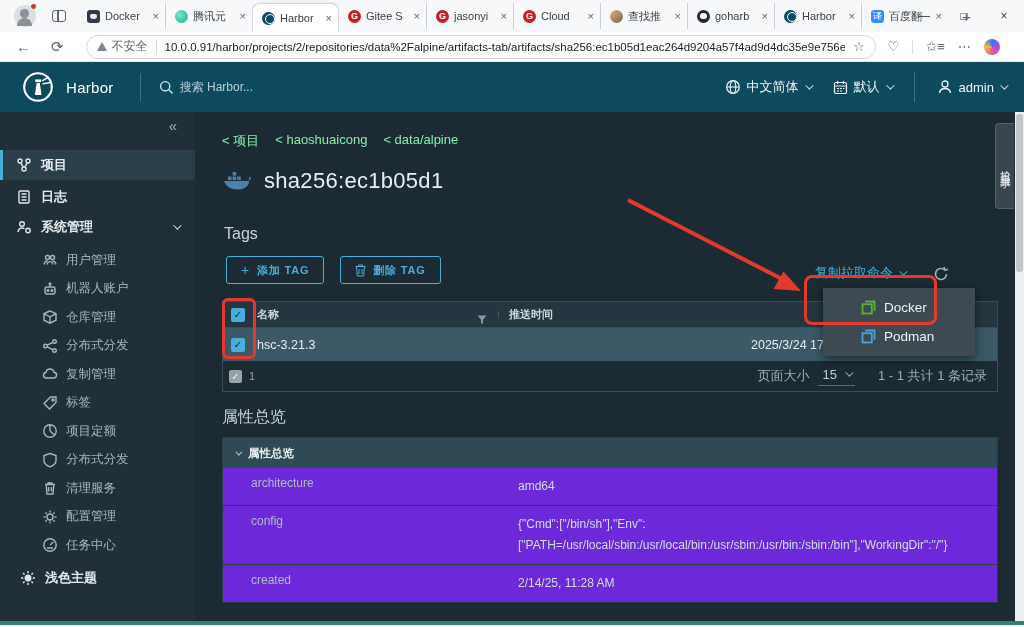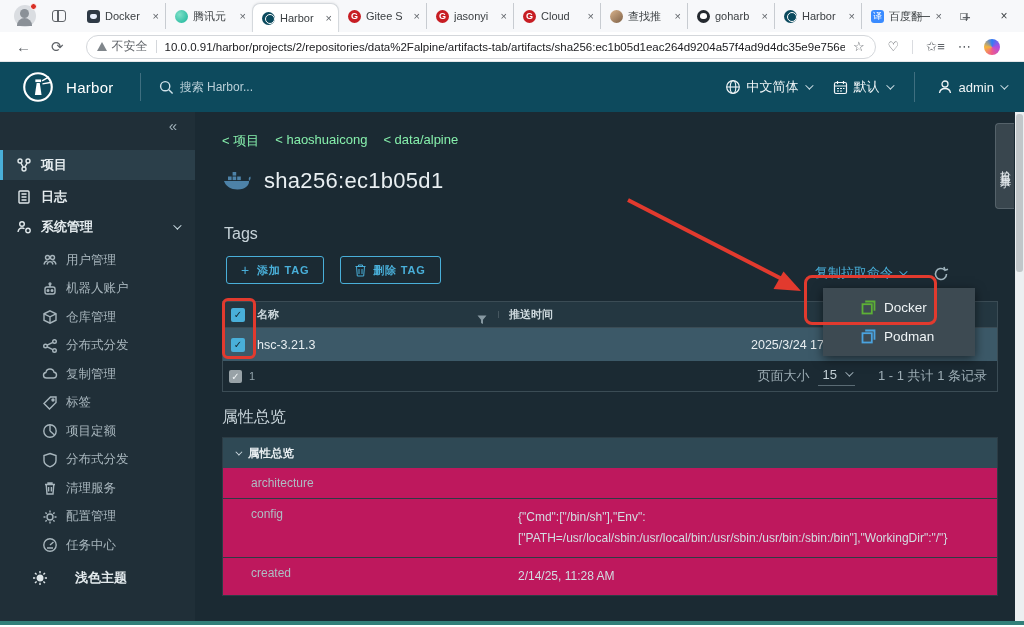--- a/index.html
+++ b/index.html
@@ -65,21 +65,21 @@
   .hvert { width:1px; height:30px; background:#3f6f80; }
 
   
   .sidebar { position:absolute; left:0; top:112px; width:195px; height:509px; background:#202f38; color:#dfe7ea; }
   .collapse-row { height:26px; display:flex; justify-content:flex-end; align-items:center; padding-right:18px; color:#9fb0b8; font-size:15px; }
   .sitem { display:flex; align-items:center; gap:9px; height:30px; padding-left:16px; font-size:13px; font-weight:bold; color:#e4ebee; position:relative; }
   .sitem.active { background:#2b3f4a; }
   .sitem.active:before { content:""; position:absolute; left:0; top:0; bottom:0; width:3px; background:#49afd9; }
   .sitem .caret { margin-left:auto; margin-right:16px; }
   .ssub { display:flex; align-items:center; gap:8px; height:28.5px; padding-left:42px; font-size:12.5px; color:#a7b5bc; }
-  .sfoot { display:flex; align-items:center; gap:27px; height:28px; padding-left:32px; font-size:13px; font-weight:bold; color:#e4ebee; }
+  .sfoot { display:flex; align-items:center; gap:9px; height:28px; padding-left:20px; font-size:13px; font-weight:bold; color:#e4ebee; }
   .sic { width:16px; height:16px; flex:0 0 auto; }
   .sic svg { width:16px; height:16px; stroke:#a7b5bc; fill:none; stroke-width:1.4; }
   .sitem .sic svg, .sfoot .sic svg { stroke:#dfe7ea; }
 
   .mainarea { position:absolute; left:195px; top:112px; width:820px; height:509px; background:#1b2a33; }
 
   
   .crumbs { position:absolute; left:27px; top:20px; display:flex; gap:16px; font-size:13px; }
   .crumb { color:#86efac; }
   .title-row { position:absolute; left:27px; top:56px; display:flex; align-items:center; gap:12px; }
@@ -118,21 +118,21 @@
   
   .menu { position:absolute; left:628px; top:176px; width:152px; background:#3d4a52; box-shadow:0 3px 10px rgba(0,0,0,.55); z-index:5; padding:5px 0; }
   .mitem { display:flex; align-items:center; gap:8px; height:29px; padding-left:38px; color:#eef3f5; font-size:13.5px; }
   .mic { width:15px; height:15px; }
 
   
   .ov-head { position:absolute; left:27px; top:295px; font-size:16px; color:#c7d3d9; }
   .panel { position:absolute; left:27px; top:325px; width:776px; border:1px solid #2c3c45; border-bottom:none; }
   .phead { height:30px; background:#2f4955; display:flex; align-items:center; gap:8px; padding-left:12px; font-size:11.5px; font-weight:bold; color:#e8eef1; }
   .phead .chev { border-color:#cfdbe1; width:5px; height:5px; }
-  .prow { display:flex; background:#be185d; border-bottom:1px solid #2c3c45; }
+  .prow { display:flex; background:#6d28d9; border-bottom:1px solid #2c3c45; }
   .pkey { width:295px; padding:8px 0 8px 28px; font-size:12px; color:#aebdc4; }
   .pval { flex:1; padding:8px 10px 8px 0; font-size:12px; color:#d3dde2; line-height:1.75; }
 
   
   .vbadge { position:absolute; left:995px; top:123px; width:19px; height:86px; background:#39464e; border:1px solid #55626a; border-right:none; border-radius:4px 0 0 4px; color:#e2e8eb; writing-mode:vertical-rl; text-orientation:upright; font-size:11px; letter-spacing:2px; display:flex; align-items:center; justify-content:center; z-index:4; }
   .pgscroll { position:absolute; left:1015px; top:112px; width:9px; height:509px; background:#eceff1; z-index:4; }
   .pgthumb { position:absolute; left:1px; top:2px; width:7px; height:158px; background:#c1c6c9; border-radius:3px; }
   .bottomstrip { position:absolute; left:0; top:621px; width:1024px; height:4px; background:#33807a; z-index:8; }
 
   .redbox { position:absolute; border:3.5px solid #e23a2e; z-index:6; }
@@ -494,20 +494,21 @@
     </div>
 
     <div class="ov-head">属性总览</div>
     <div class="panel">
       <div class="phead">
         <span class="chev"></span>
         <span>属性总览</span>
       </div>
       <div class="prow">
           <div class="pkey">architecture</div>
+          <div class="pval">amd64</div>
         </div>
       <div class="prow">
           <div class="pkey">config</div>
           <div class="pval">
             <div>{"Cmd":["/bin/sh"],"Env":</div>
             <div>["PATH=/usr/local/sbin:/usr/local/bin:/usr/sbin:/usr/bin:/sbin:/bin"],"WorkingDir":"/"}</div>
           </div>
         </div>
       <div class="prow">
           <div class="pkey">created</div>

